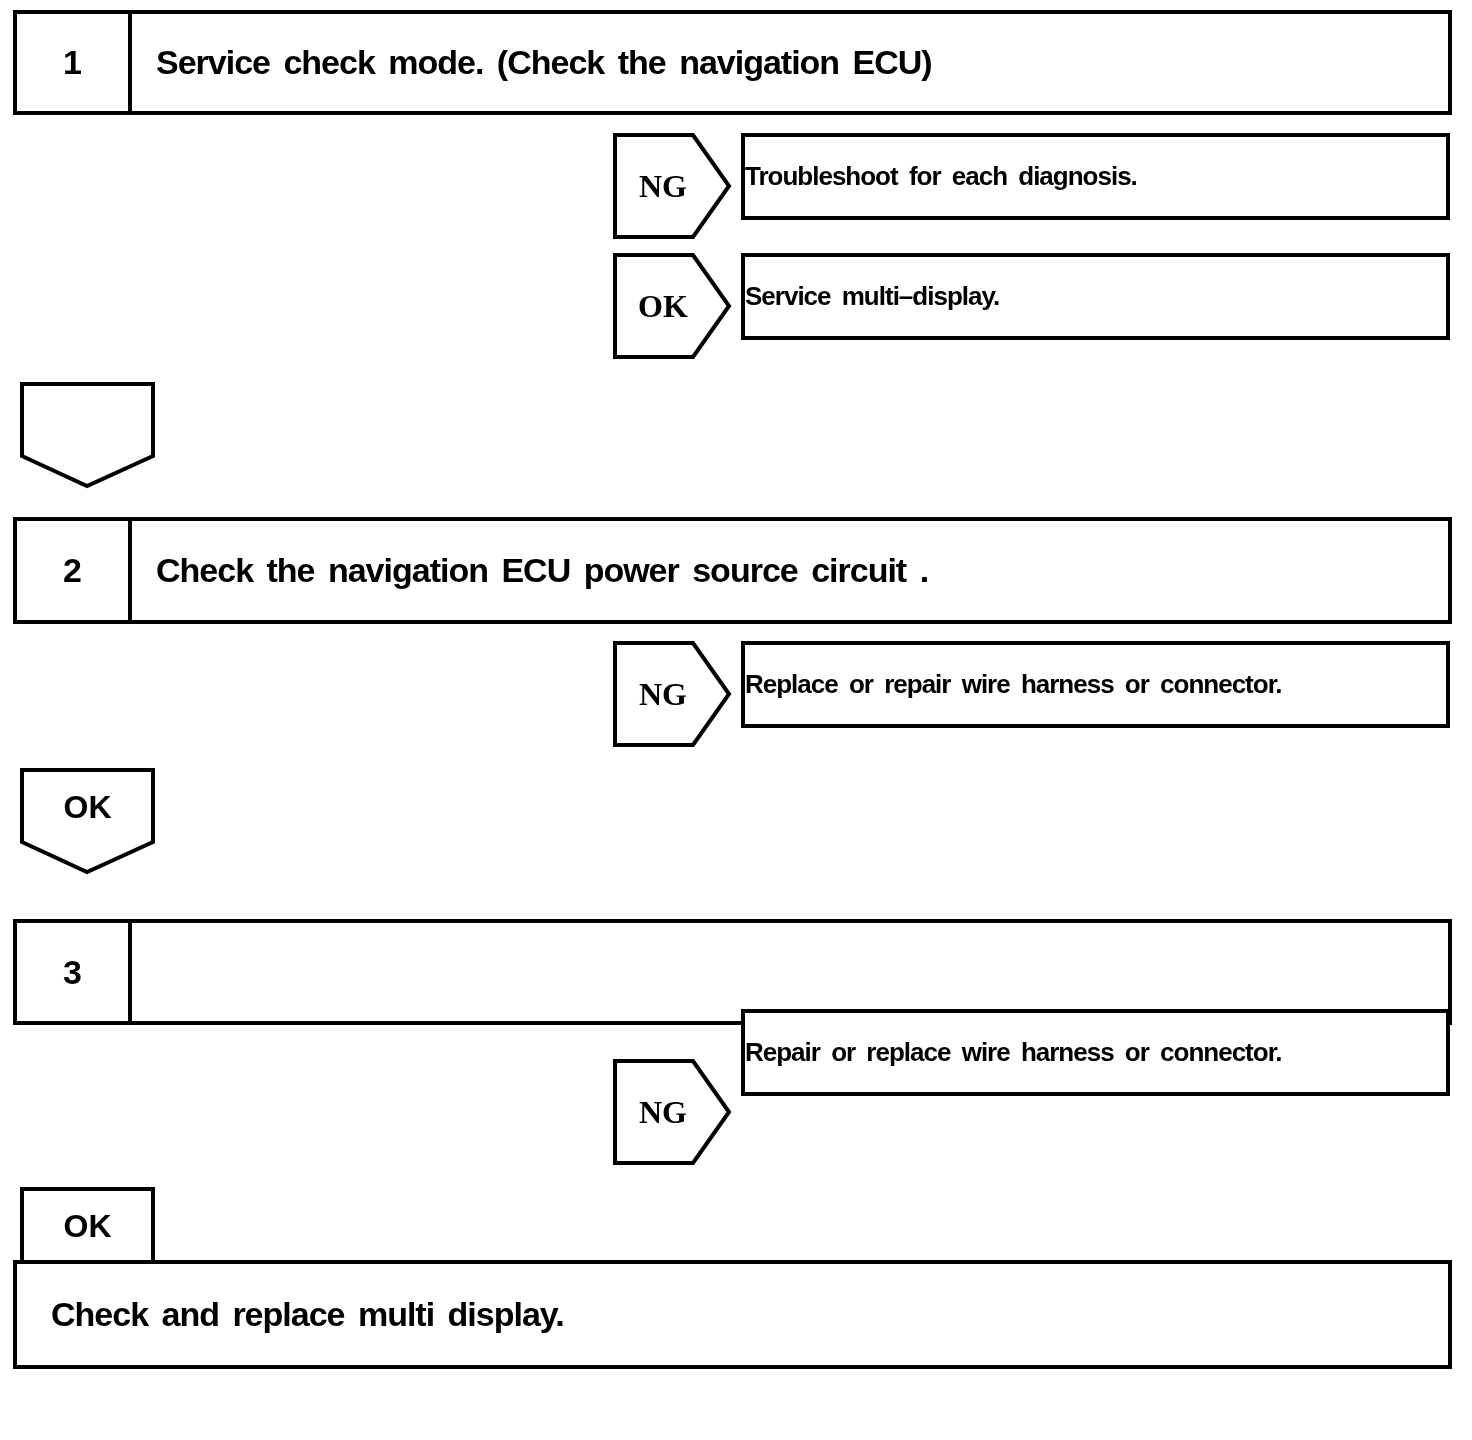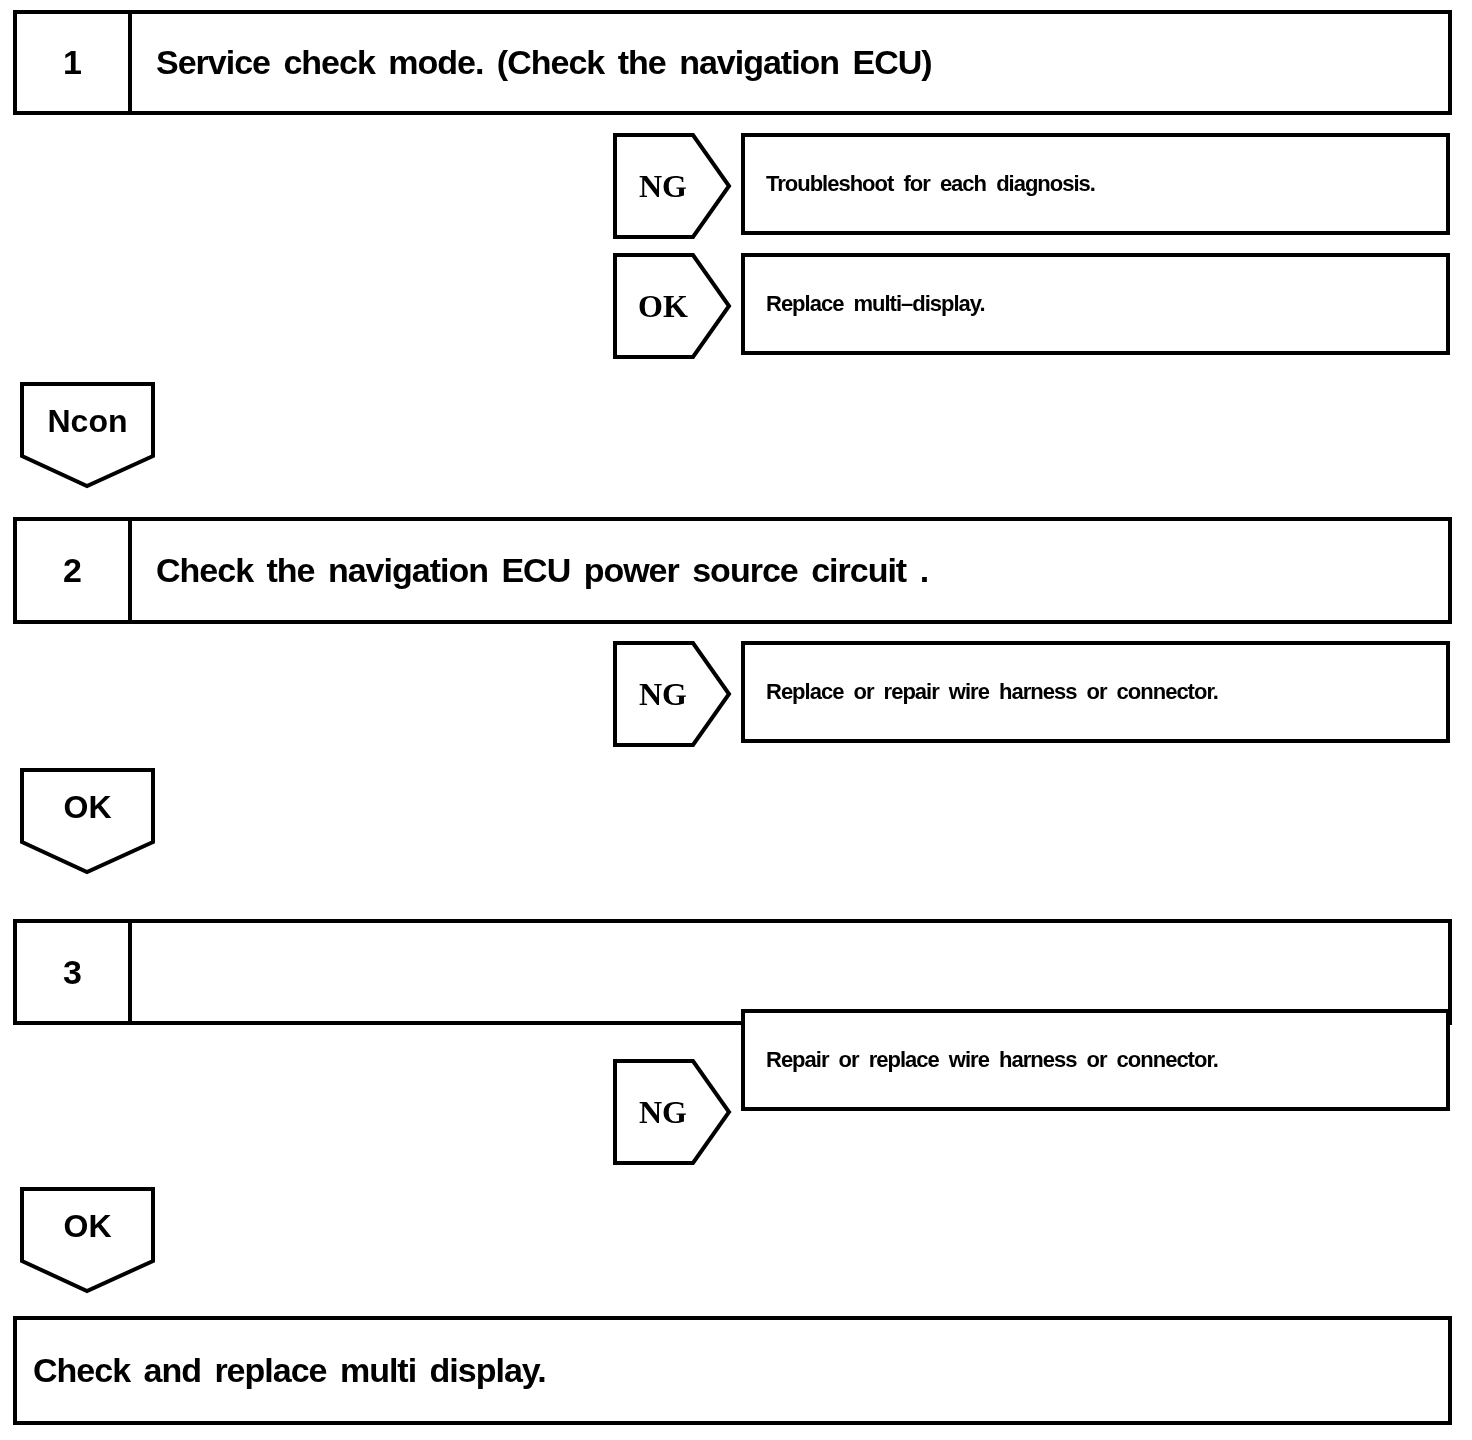--- a/index.html
+++ b/index.html
@@ -61,27 +61,27 @@
     width: 100px; height: 106px;
     display: flex;
     align-items: center;
     justify-content: center;
     font-size: 32px;
   }
   .abox {
     position: absolute;
     left: 741px;
     width: 709px;
-    height: 102px;
+    height: 87px;
     border: 4px solid #000;
     background: #fff;
     display: flex;
     align-items: center;
-    padding-left: 21px;
-    font-size: 22px;
+    padding-left: 0;
+    font-size: 26px;
     letter-spacing: -1px;
     word-spacing: 5px;
     white-space: nowrap;
   }
 
   
   .banner {
     position: absolute;
     left: 20px;
     width: 135px;
@@ -95,28 +95,28 @@
     display: flex;
     align-items: center;
     justify-content: center;
     font-size: 32px;
   }
 
   
   .fbox {
     position: absolute;
     left: 13px;
-    top: 1316px;
+    top: 1260px;
     width: 1439px;
     height: 109px;
     border: 4px solid #000;
     background: #fff;
     display: flex;
     align-items: center;
-    padding-left: 16px;
+    padding-left: 34px;
     font-size: 34px;
     letter-spacing: -1px;
     word-spacing: 5px;
     white-space: nowrap;
   }
 </style>
 </head>
 <body>
 
 <div class="page">
@@ -133,27 +133,26 @@
     <span class="lbl">NG</span>
   </div>
   <div class="abox" style="top:133px">Troubleshoot for each diagnosis.</div>
 
   <div class="tag" style="left:613px;top:253px">
     <svg width="119" height="106" viewBox="0 0 119 106">
       <polygon points="2,2 80,2 116,53 80,104 2,104" fill="#ffffff" stroke="#000000" stroke-width="4"></polygon>
     </svg>
     <span class="lbl">OK</span>
   </div>
-  <div class="abox" style="top:253px">Replace multi–display.</div>
+  <div class="abox" style="top:253px">Service multi–display.</div>
 
   <div class="banner" style="top:382px">
     <svg width="135" height="106" viewBox="0 0 135 106">
       <polygon points="2,2 133,2 133,74 67,104 2,74" fill="#ffffff" stroke="#000000" stroke-width="4"></polygon>
     </svg>
-    <span class="lbl">Ncon</span>
   </div>
 
   <div class="sbox" style="top:517px;height:107px">
     <div class="num">2</div>
     <div class="title">Check the navigation ECU power source circuit .</div>
   </div>
 
   <div class="tag" style="left:613px;top:641px">
     <svg width="119" height="106" viewBox="0 0 119 106">
       <polygon points="2,2 80,2 116,53 80,104 2,104" fill="#ffffff" stroke="#000000" stroke-width="4"></polygon>

